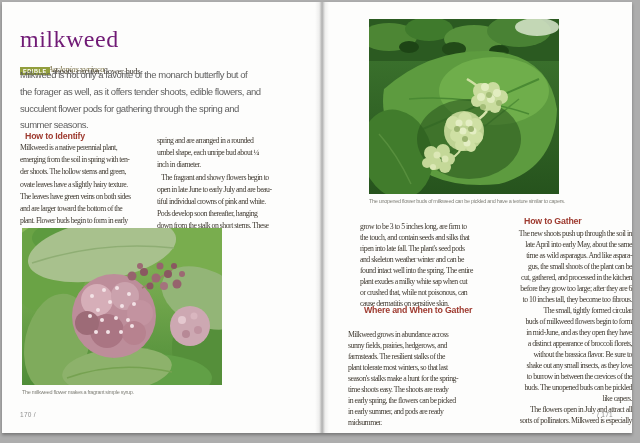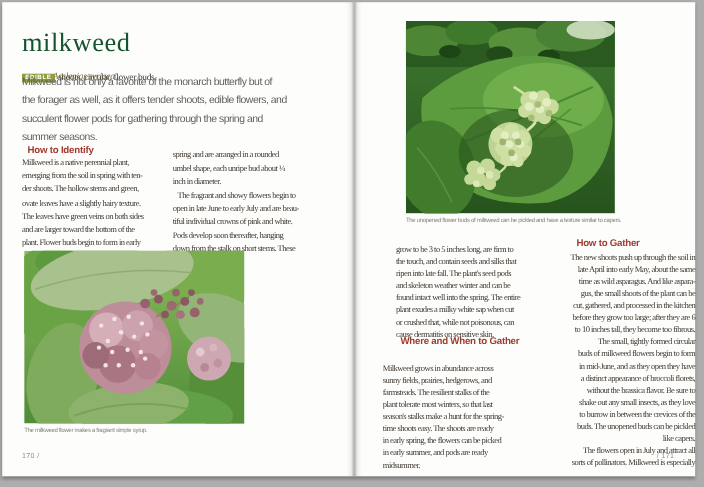--- a/index.html
+++ b/index.html
@@ -2,21 +2,21 @@
 <html><head>
 <meta charset="utf-8">
 <style>
   * { margin:0; padding:0; box-sizing:border-box; }
   html,body { width:640px; height:443px; overflow:hidden; background:#b2b2b2; }
   #canvas { position:relative; width:640px; height:443px; background:#adadad; font-family:"Liberation Serif", serif; }
   .spread { position:absolute; left:2px; top:2px; width:630px; height:431px; background:#fdfdfc; box-shadow:0 2px 3px rgba(0,0,0,.3); }
   .gutter { position:absolute; left:315px; top:2px; width:14px; height:431px;
     background:linear-gradient(90deg, rgba(0,0,0,0) 0%, rgba(0,0,0,.06) 30%, rgba(90,90,90,.45) 49%, rgba(90,90,90,.45) 52%, rgba(0,0,0,.06) 72%, rgba(0,0,0,0) 100%); }
   .abs { position:absolute; }
-  .title { font-size:24px; line-height:24px; letter-spacing:.5px; color:#14532d; }
+  .title { font-size:24px; line-height:24px; letter-spacing:.5px; color:#701a75; }
   .species { font-size:8.5px; font-style:italic; letter-spacing:-.2px; color:#7b7248; }
   .badge { display:inline-block; background:#929e3d; color:#ffffff; font-family:"Liberation Sans",sans-serif;
            font-size:5.5px; font-weight:bold; letter-spacing:.6px; padding:1.5px 3px 1px 3px; vertical-align:1px; }
   .badge-suffix { font-size:8.5px; letter-spacing:-.3px; color:#3e382f; margin-left:3px; }
   .intro { font-family:"Liberation Sans",sans-serif; font-size:9.5px; line-height:16.8px; letter-spacing:-.45px;
            color:#5f5f5f; white-space:pre-wrap; }
   .colhead { font-family:"Liberation Sans",sans-serif; font-size:8.8px; font-weight:bold; letter-spacing:-.2px; color:#9e3a2f;text-align:right; }
   .serifcol { font-size:7.8px; line-height:12.2px; letter-spacing:-.5px; color:#3e382f; white-space:pre-wrap; }
   .serifcol.rp { line-height:11px; }
   .caption { font-family:"Liberation Sans",sans-serif; font-size:5.5px; letter-spacing:-.3px; color:#83837b; }

